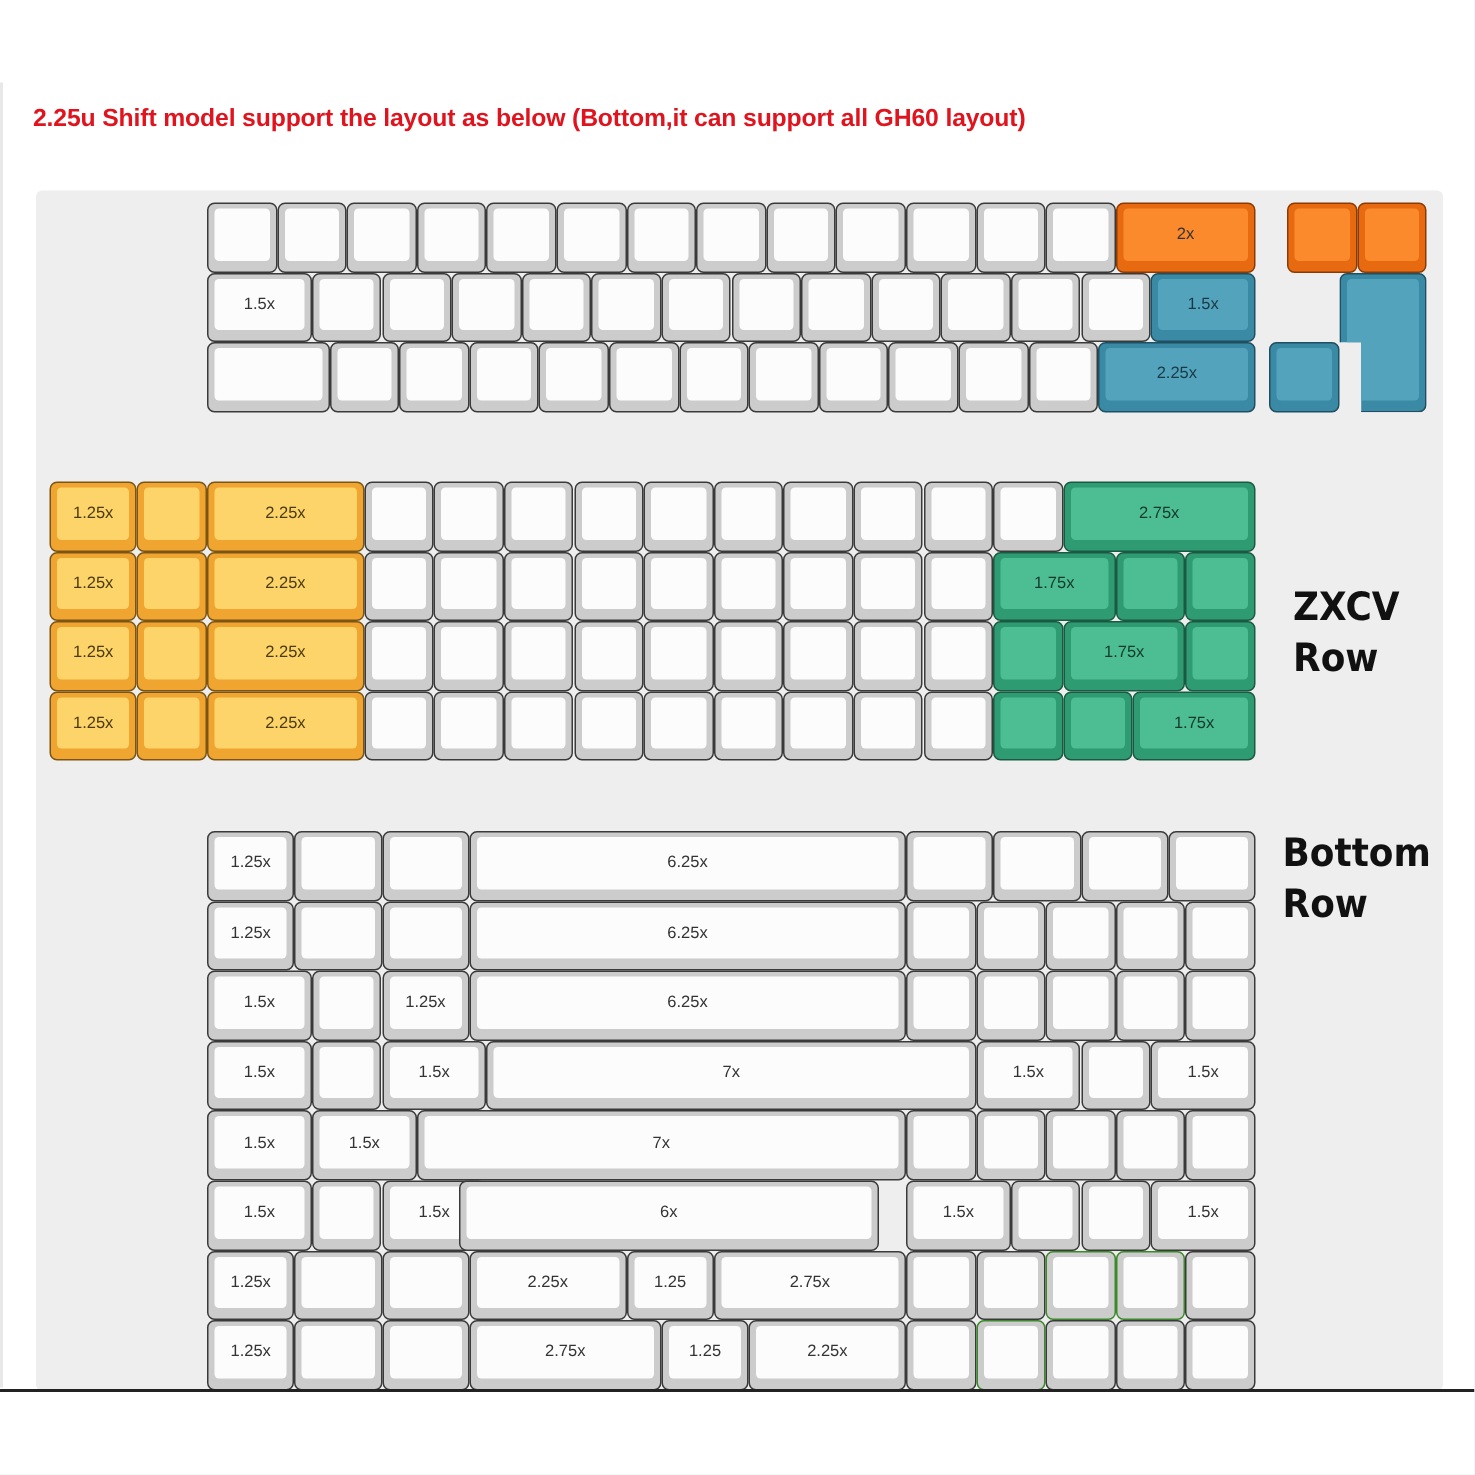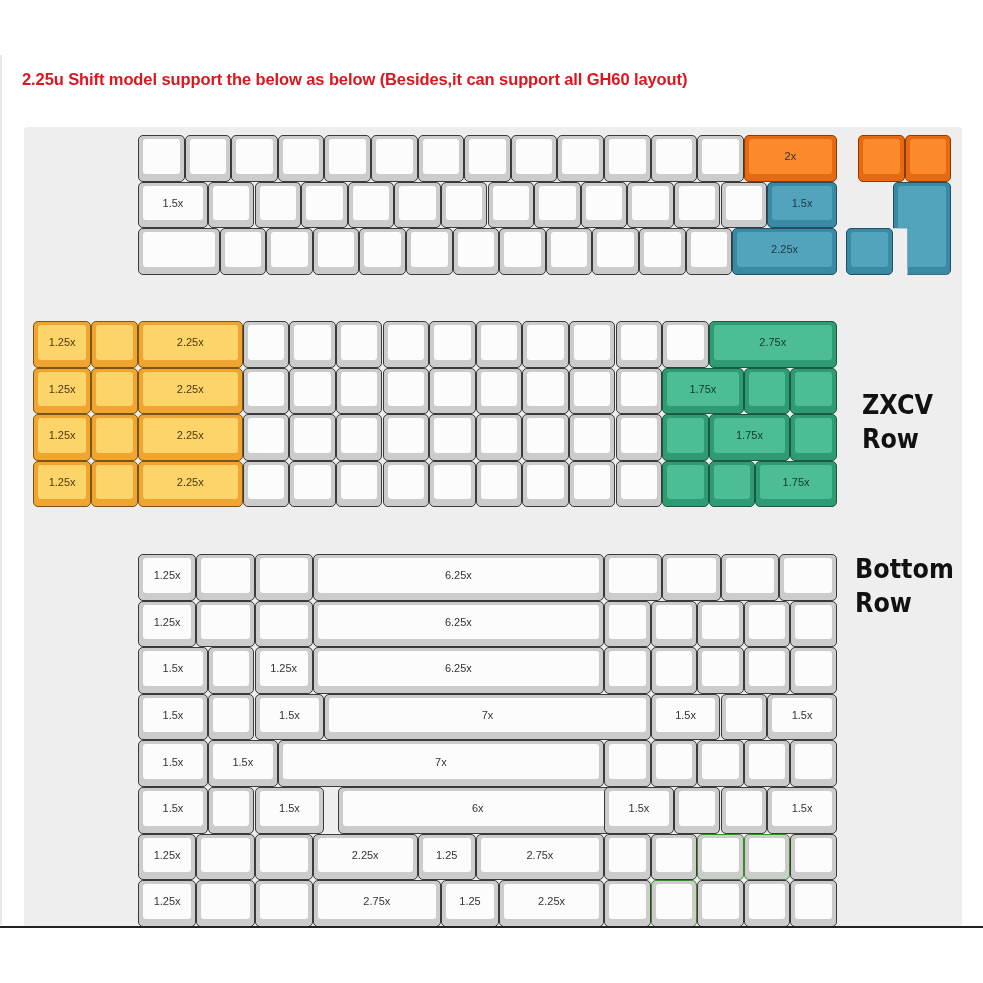--- a/index.html
+++ b/index.html
@@ -18,21 +18,21 @@
   .key.yellow .cap { background:#fdd469; color:#4a3a10; }
   .key.green { background:#2f9b72; border-color:#1b5a42; }
   .key.green .cap { background:#4dbd93; color:#143a2c; }
   .key.greenout { border-color:#3a8a2a; }
   .side-label { position:absolute; font-family:"DejaVu Sans", sans-serif; font-weight:bold; font-size:26px; color:#111; line-height:34px; transform:scaleX(0.92); transform-origin:left top; }
 </style>
 </head>
 <body>
 
 <div class="left-edge"></div>
-<div class="title">2.25u Shift model support the below as below (Besides,it can support all GH60 layout)</div>
+<div class="title">2.25u Shift model support the layout as below (Bottom,it can support all GH60 layout)</div>
 <div class="panel"></div>
 
 <div id="top-block">
     <div class="key" style="left: 138px; top: 135px; width: 46.6px; height: 46.6px;">
       <div class="cap"></div>
     </div>
     <div class="key" style="left: 184.6px; top: 135px; width: 46.6px; height: 46.6px;">
       <div class="cap"></div>
     </div>
     <div class="key" style="left: 231.2px; top: 135px; width: 46.6px; height: 46.6px;">
@@ -470,21 +470,21 @@
     </div>
     <div class="key" style="left: 138px; top: 787px; width: 69.9px; height: 46.6px;">
       <div class="cap">1.5x</div>
     </div>
     <div class="key" style="left: 207.9px; top: 787px; width: 46.6px; height: 46.6px;">
       <div class="cap"></div>
     </div>
     <div class="key" style="left: 254.5px; top: 787px; width: 69.9px; height: 46.6px;">
       <div class="cap">1.5x</div>
     </div>
-    <div class="key" style="left: 338px; top: 787px; width: 279.6px; height: 46.6px; text-align: center;">
+    <div class="key" style="left: 306px; top: 787px; width: 279.6px; height: 46.6px; text-align: center;">
       <div class="cap">6x</div>
     </div>
     <div class="key" style="left: 604px; top: 787px; width: 69.9px; height: 46.6px;">
       <div class="cap">1.5x</div>
     </div>
     <div class="key" style="left: 673.9px; top: 787px; width: 46.6px; height: 46.6px;">
       <div class="cap"></div>
     </div>
     <div class="key" style="left: 720.5px; top: 787px; width: 46.6px; height: 46.6px;">
       <div class="cap"></div>

